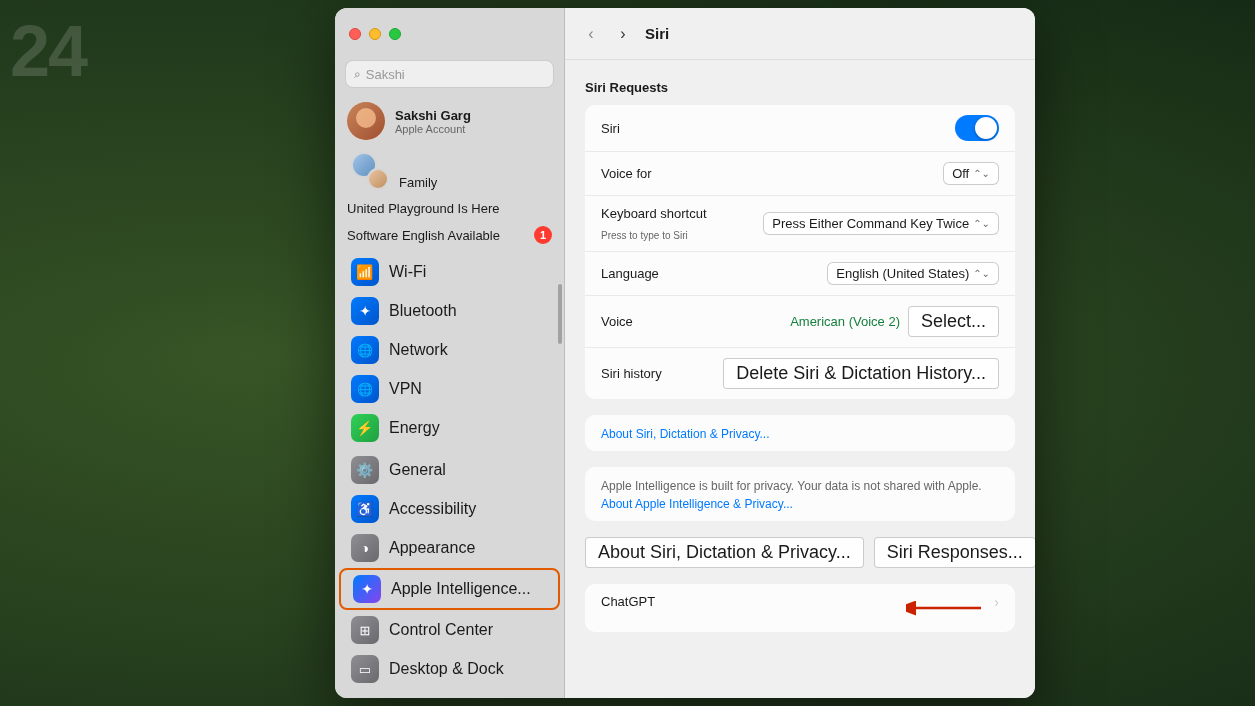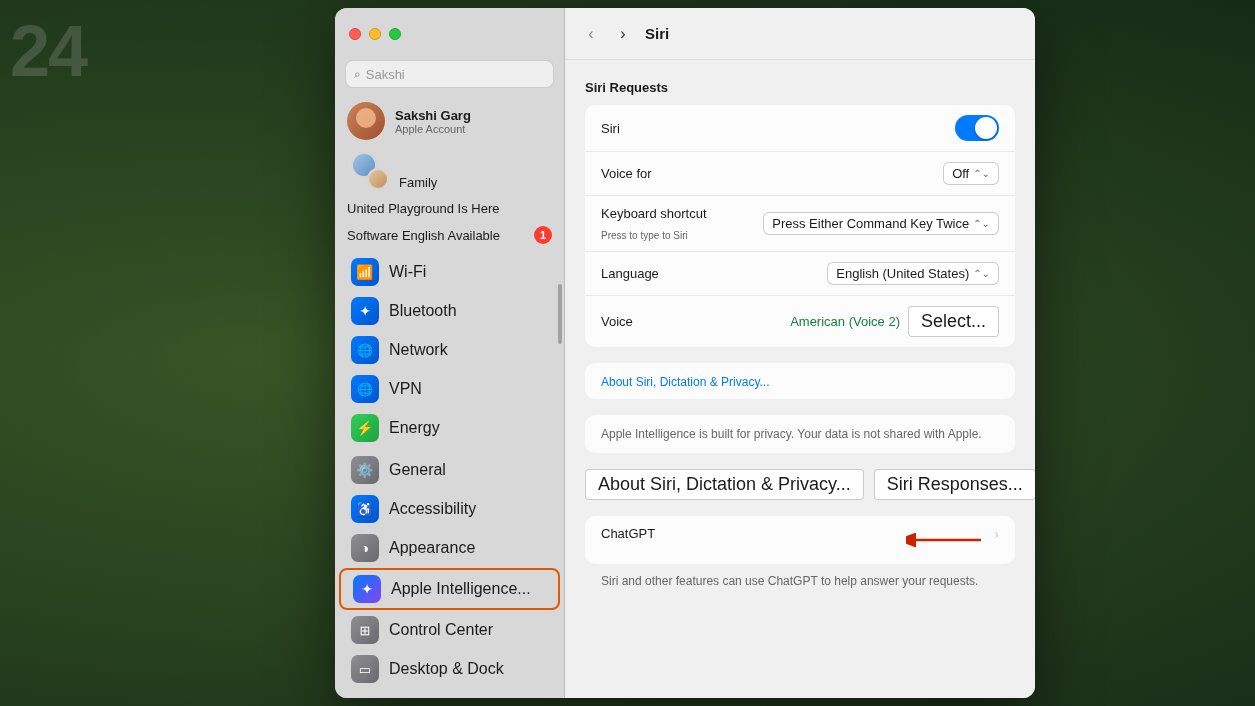--- a/index.html
+++ b/index.html
@@ -597,28 +597,33 @@
             <span class="dropdown-chevron">⌃⌄</span>
           </div>
         </div>
 
         <div class="settings-row">
           <span class="row-label">Voice</span>
           <span class="row-value">American (Voice 2)</span>
           <button class="action-btn">Select...</button>
         </div>
 
+        <div class="settings-row">
+          <span class="row-label">Siri history</span>
+          <button class="action-btn">Delete Siri &amp; Dictation History...</button>
+        </div>
       </div>
 
       <div class="info-block">
         <span class="link-text">About Siri, Dictation &amp; Privacy...</span>
       </div>
 
       <div class="info-block">
         <p>Apple Intelligence is built for privacy. Your data is not shared with Apple.</p>
+        <span class="link-text">About Apple Intelligence &amp; Privacy...</span>
       </div>
 
       <div class="btn-row">
         <button class="action-btn">About Siri, Dictation &amp; Privacy...</button>
         <button class="action-btn">Siri Responses...</button>
       </div>
 
       <div class="extensions-section">
 
         <div style="position:relative;">
@@ -630,18 +635,17 @@
                 <marker id="arrowhead" markerWidth="8" markerHeight="6" refX="0" refY="3" orient="auto">
                   <polygon points="0 0, 8 3, 0 6" fill="#cc2200"></polygon>
                 </marker>
               </defs>
               <line x1="75" y1="14" x2="10" y2="14" stroke="#cc2200" stroke-width="2.5" marker-end="url(#arrowhead)"></line>
             </svg>
             <span class="chevron-right">›</span>
           </div>
         </div>
 
-        <p class="chatgpt-info">Siri and other features can use ChatGPT to help answer your requests.</p>
       </div>
 
     </div>
   </div>
 </div>
 
 </body></html>

